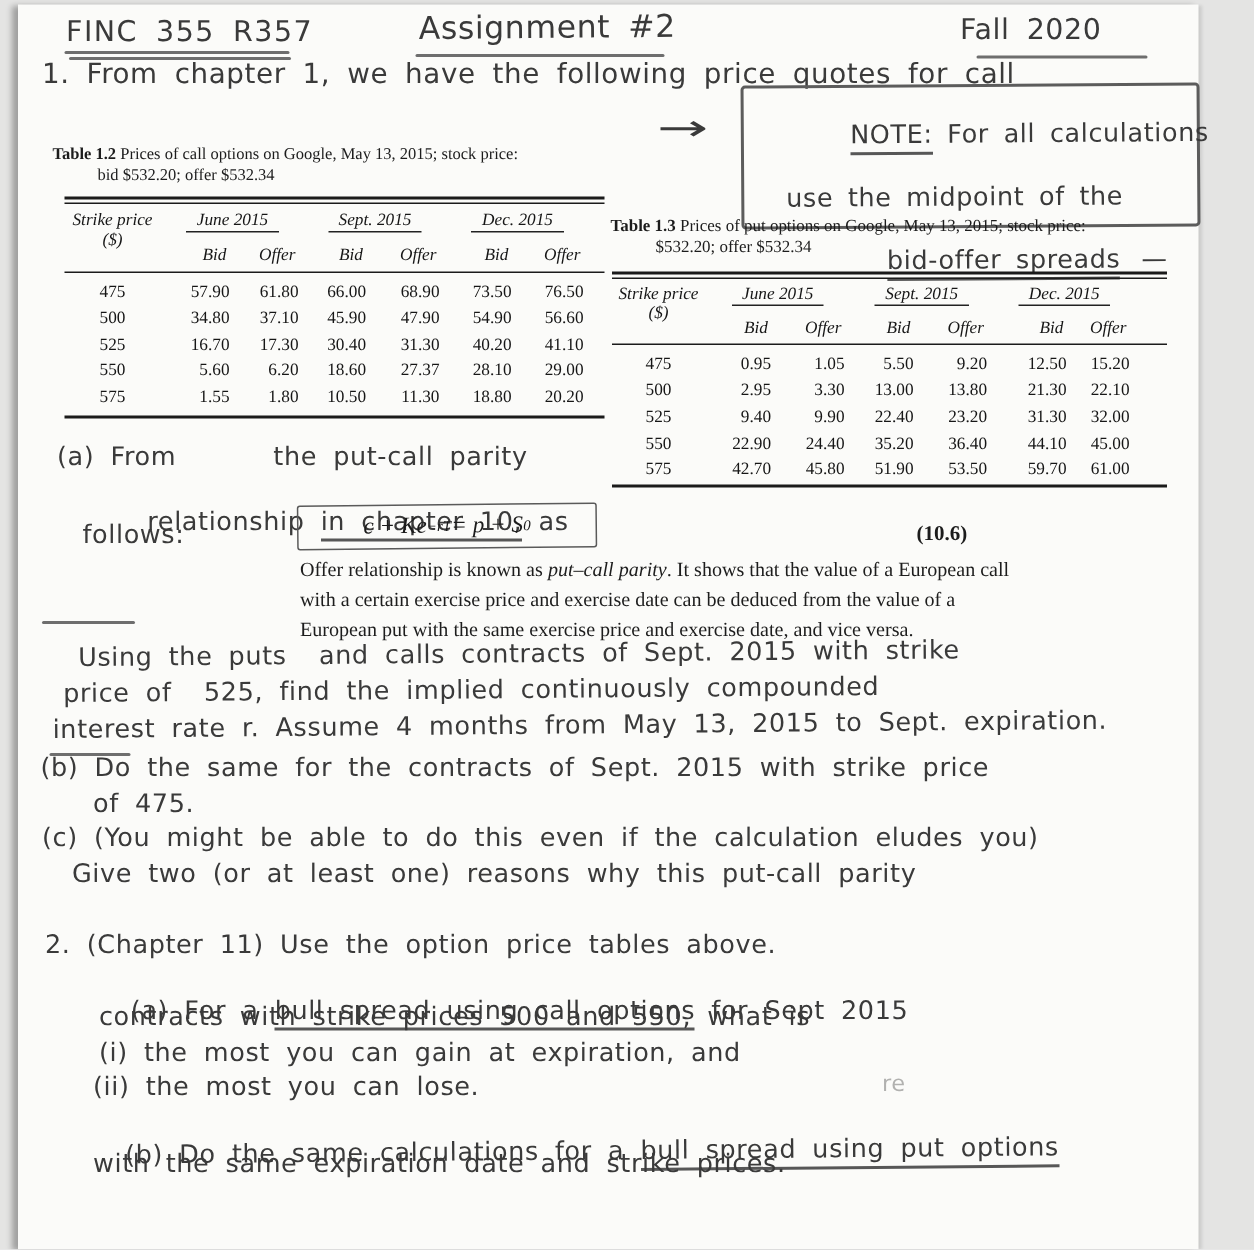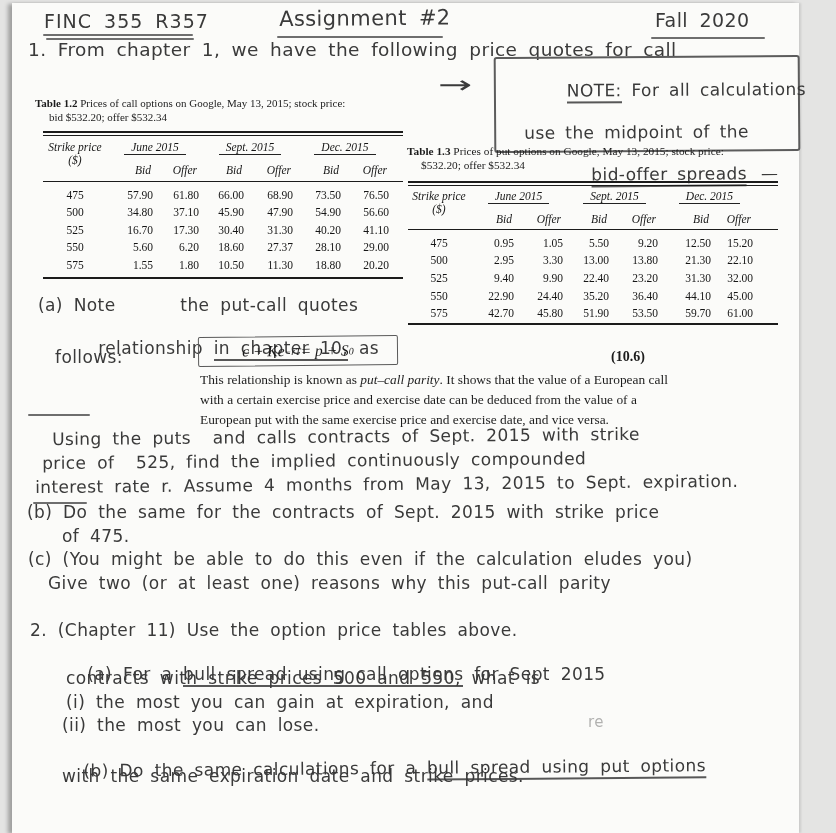--- a/index.html
+++ b/index.html
@@ -14,21 +14,21 @@
   .h-course{font-size:19px;letter-spacing:1px;}
   .h-title{font-size:21px;}
   .h-term{font-size:19px;}
   .h-q1{font-size:18.5px;}
   .u{border-bottom:2px solid #575757;padding-bottom:1px;}
   .rot{transform:rotate(-0.5deg);transform-origin:left top;}
 
   
   .print{position:absolute;color:#1c1c1c;}
   .cap{font-size:11px;line-height:13.5px;}
-  .cap .c2{margin-left:14px;}
+  .cap .c2{margin-left:30px;}
 
   .tbl{position:absolute;font-size:11.5px;color:#161616;}
   .tbl .ruleL{position:absolute;left:0;background:#1b1b1b;}
   .strikeh{position:absolute;font-style:italic;text-align:center;line-height:13px;}
   .mrow{position:absolute;display:grid;font-style:italic;}
   .mh{justify-self:center;border-bottom:1.2px solid #222;padding:0 7px 1px;}
   .borow{position:absolute;display:grid;font-style:italic;}
   .borow span{text-align:right;padding-right:6px;}
   .trow{display:grid;align-items:center;}
   .trow span{text-align:right;padding-right:4px;}
@@ -63,21 +63,21 @@
 <div id="canvas">
   <div id="page"></div>
 
   <div class="hand h-course" style="left:44px;top:11px;">FINC 355 R357</div>
   <div class="pline" style="left:43px;top:34px;width:150px;"></div>
   <div class="pline" style="left:46px;top:38px;width:148px;"></div>
 
   <div class="hand h-title rot" style="left:279px;top:7px;">Assignment #2</div>
   <div class="pline" style="left:277px;top:36px;width:166px;"></div>
 
-  <div class="hand h-term" style="left:655px;top:10px;">Fall 2020</div>
+  <div class="hand h-term" style="left:640px;top:10px;">Fall 2020</div>
   <div class="pline" style="left:651px;top:37px;width:114px;"></div>
 
   <div class="hand h-q1" style="left:28px;top:39px;">1. From chapter 1, we have the following price quotes for call</div>
 
   <div class="hand" style="left:438px;top:72px;font-size:24px;transform:scaleX(1.7);transform-origin:left center;">→</div>
 
   <div id="notebox">
     <div class="hl" style="left:12px;top:2px;">
       <span class="u">NOTE:</span><span> For all calculations</span>
     </div>
@@ -236,36 +236,36 @@
           <span>45.80</span>
           <span>51.90</span>
           <span>53.50</span>
           <span>59.70</span>
           <span>61.00</span>
       </div>
     </div>
     <div class="ruleL" style="top:142px;width:370px;height:2px;"></div>
   </div>
 
-  <div class="hand" style="left:38px;top:296px;">(a) Note      the put-call quotes</div>
+  <div class="hand" style="left:38px;top:296px;">(a) From      the put-call parity</div>
   <div class="hand" style="left:55px;top:319px;">
     <span>relationship </span><span class="u">in chapter 10,</span><span> as</span>
   </div>
   <div class="hand" style="left:55px;top:348px;">follows:</div>
 
   <div id="eqbox">
     <span>c + Ke</span>
       <sup>−rT</sup>
       <span> = p + S</span>
       <sub>0</sub>
   </div>
   <div class="print eqno" style="left:611px;top:349px;">(10.6)</div>
 
   <div class="print para" style="left:200px;top:370px;width:612px;">
-    <div><span>This relationship is known as </span><i>put–call parity</i><span>. It shows that the value of a European call</span></div>
+    <div><span>Offer relationship is known as </span><i>put–call parity</i><span>. It shows that the value of a European call</span></div>
     <div>with a certain exercise price and exercise date can be deduced from the value of a</div>
     <div>European put with the same exercise price and exercise date, and vice versa.</div>
   </div>
 
   <div class="pline" style="left:28px;top:414px;width:62px;"></div>
   <div class="hand rot" style="left:52px;top:430px;">Using the puts  and calls contracts of Sept. 2015 with strike</div>
   <div class="hand rot" style="left:42px;top:454px;">price of  525, find the implied continuously compounded</div>
   <div class="hand rot" style="left:35px;top:478px;">interest rate r. Assume 4 months from May 13, 2015 to Sept. expiration.</div>
   <div class="pline" style="left:33px;top:502px;width:54px;"></div>
   <div class="hand" style="left:27px;top:503px;">(b) Do the same for the contracts of Sept. 2015 with strike price</div>

